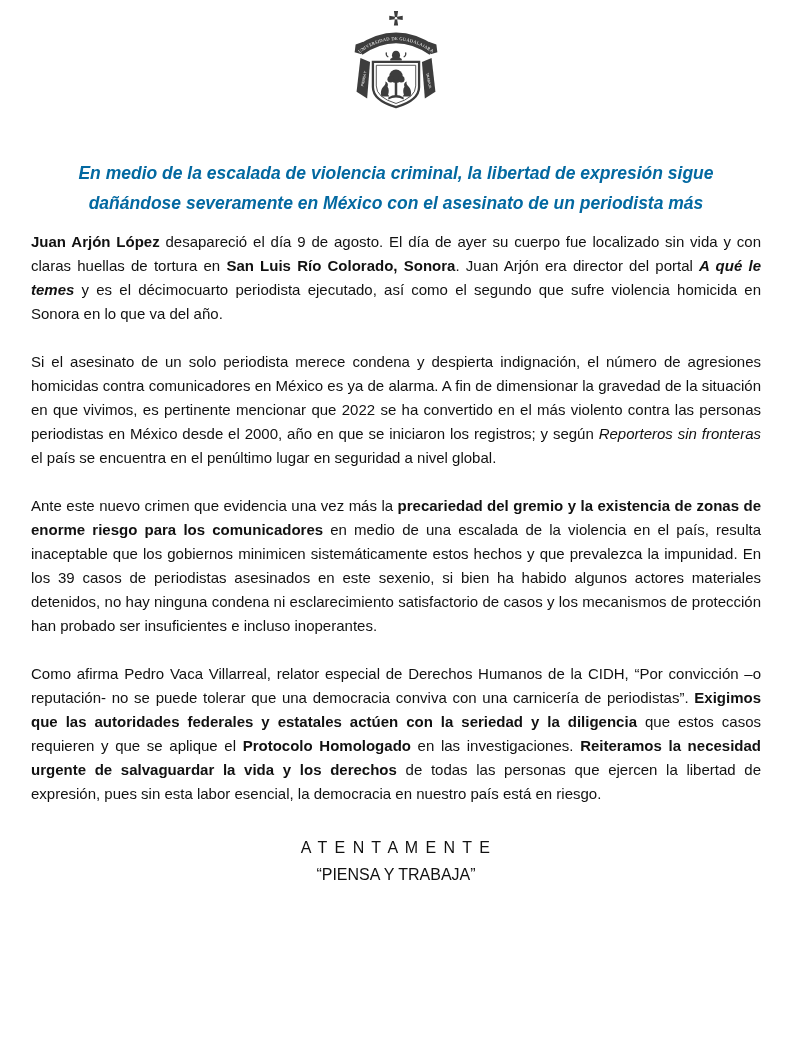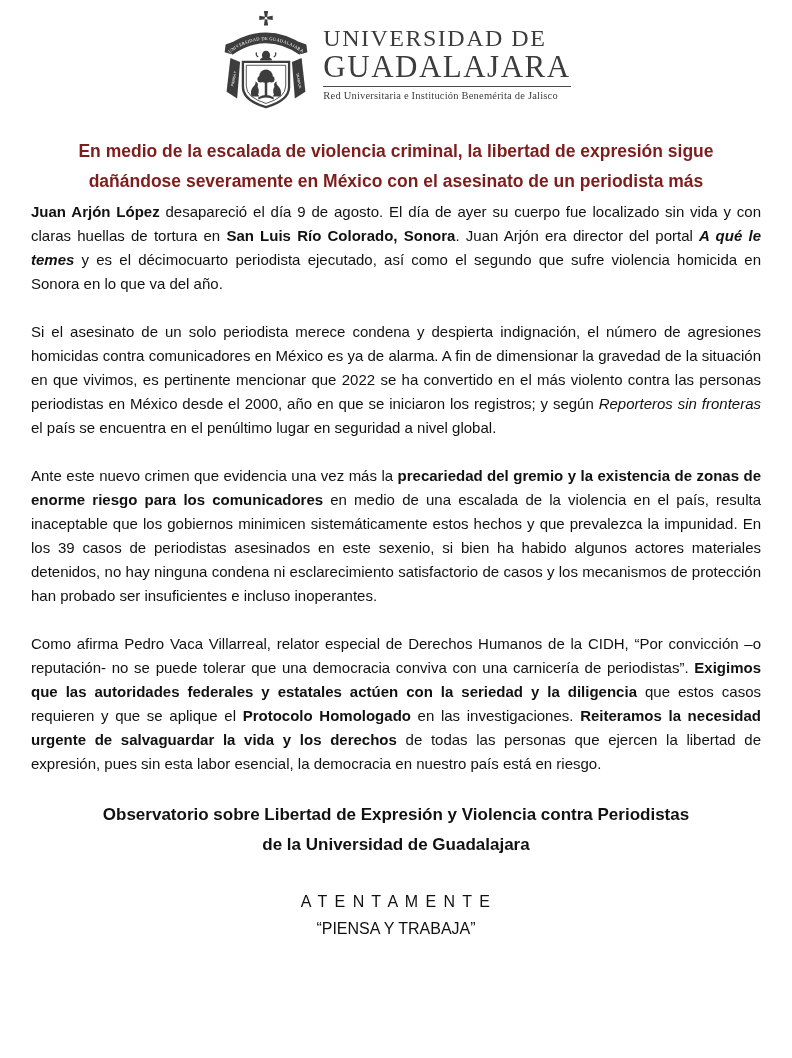--- a/index.html
+++ b/index.html
@@ -51,31 +51,32 @@
     margin: 4px 0 3px 0;
   }
   .wordmark-tagline {
     font-size: 10.5px;
     letter-spacing: 0.2px;
     white-space: nowrap;
   }
 
   
   .doc-title {
-    margin-top: 24px;
+    margin-top: 46px;
     text-align: center;
     font-weight: bold;
     font-size: 17.5px;
     line-height: 30px;
-    color: #7f1d1d;
+    color: #0369a1;
     padding: 0 8px;
+    font-style: italic;
   }
 
   
-  .body-text { margin-top: 4px; }
+  .body-text { margin-top: 12px; }
   .para {
     font-size: 15px;
     line-height: 24px;
     text-align: justify;
     margin-bottom: 24px;
     color: #111;
   }
   .para span.bold { font-weight: bold; }
   .para span.italic { font-style: italic; }
   .para span.bold-italic { font-weight: bold; font-style: italic; }
@@ -148,40 +149,30 @@
           <rect x="44.7" y="72" width="2.6" height="18"></rect>
           <path d="M38,91 Q46,86 54,91 L54,93 Q46,89 38,93 Z"></path>
         </g>
 
         <path fill="#3d3d3d" d="M31,90 c-1.5,-4 -0.5,-8 2,-10.5 c1.8,-1.6 2.6,-3.4 1.8,-5.2 c2.6,0.6 3.4,3 2.4,5.4 c1.8,2.4 1.4,5.6 0.6,8.4 l1.4,1.9 z"></path>
 
         <path fill="#3d3d3d" d="M61,90 c1.5,-4 0.5,-8 -2,-10.5 c-1.8,-1.6 -2.6,-3.4 -1.8,-5.2 c-2.6,0.6 -3.4,3 -2.4,5.4 c-1.8,2.4 -1.4,5.6 -0.6,8.4 l-1.4,1.9 z"></path>
       </g>
     </svg>
 
-    <div class="wordmark">
-      <div class="wordmark-line1">UNIVERSIDAD DE</div>
-      <div class="wordmark-line2">GUADALAJARA</div>
-      <hr class="wordmark-rule">
-      <div class="wordmark-tagline">Red Universitaria e Institución Benemérita de Jalisco</div>
-    </div>
   </div>
 
   <h1 class="doc-title">En medio de la escalada de violencia criminal, la libertad de expresión sigue dañándose severamente en México con el asesinato de un periodista más</h1>
 
   <div class="body-text">
       <p class="para"><span class="bold">Juan Arjón López</span><span> desapareció el día 9 de agosto. El día de ayer su cuerpo fue localizado sin vida y con claras huellas de tortura en </span><span class="bold">San Luis Río Colorado, Sonora</span><span>. Juan Arjón era director del portal </span><span class="bold-italic">A qué le temes</span><span> y es el décimocuarto periodista ejecutado, así como el segundo que sufre violencia homicida en Sonora en lo que va del año.</span></p>
       <p class="para"><span>Si el asesinato de un solo periodista merece condena y despierta indignación, el número de agresiones homicidas contra comunicadores en México es ya de alarma. A fin de dimensionar la gravedad de la situación en que vivimos, es pertinente mencionar que 2022 se ha convertido en el más violento contra las personas periodistas en México desde el 2000, año en que se iniciaron los registros; y según </span><span class="italic">Reporteros sin fronteras</span><span> el país se encuentra en el penúltimo lugar en seguridad a nivel global.</span></p>
       <p class="para"><span>Ante este nuevo crimen que evidencia una vez más la </span><span class="bold">precariedad del gremio y la existencia de zonas de enorme riesgo para los comunicadores</span><span> en medio de una escalada de la violencia en el país, resulta inaceptable que los gobiernos minimicen sistemáticamente estos hechos y que prevalezca la impunidad. En los 39 casos de periodistas asesinados en este sexenio, si bien ha habido algunos actores materiales detenidos, no hay ninguna condena ni esclarecimiento satisfactorio de casos y los mecanismos de protección han probado ser insuficientes e incluso inoperantes.</span></p>
       <p class="para"><span>Como afirma Pedro Vaca Villarreal, relator especial de Derechos Humanos de la CIDH, “Por convicción –o reputación- no se puede tolerar que una democracia conviva con una carnicería de periodistas”. </span><span class="bold">Exigimos que las autoridades federales y estatales actúen con la seriedad y la diligencia</span><span> que estos casos requieren y que se aplique el </span><span class="bold">Protocolo Homologado</span><span> en las investigaciones. </span><span class="bold">Reiteramos la necesidad urgente de salvaguardar la vida y los derechos</span><span> de todas las personas que ejercen la libertad de expresión, pues sin esta labor esencial, la democracia en nuestro país está en riesgo.</span></p>
     </div>
 
-  <div class="signature">
-    <div>Observatorio sobre Libertad de Expresión y Violencia contra Periodistas</div>
-    <div>de la Universidad de Guadalajara</div>
-  </div>
 
   <div class="closing">
     <div class="salutation">A T E N T A M E N T E</div>
     <div>“PIENSA Y TRABAJA”</div>
   </div>
 
 </div>
 
 </body></html>

